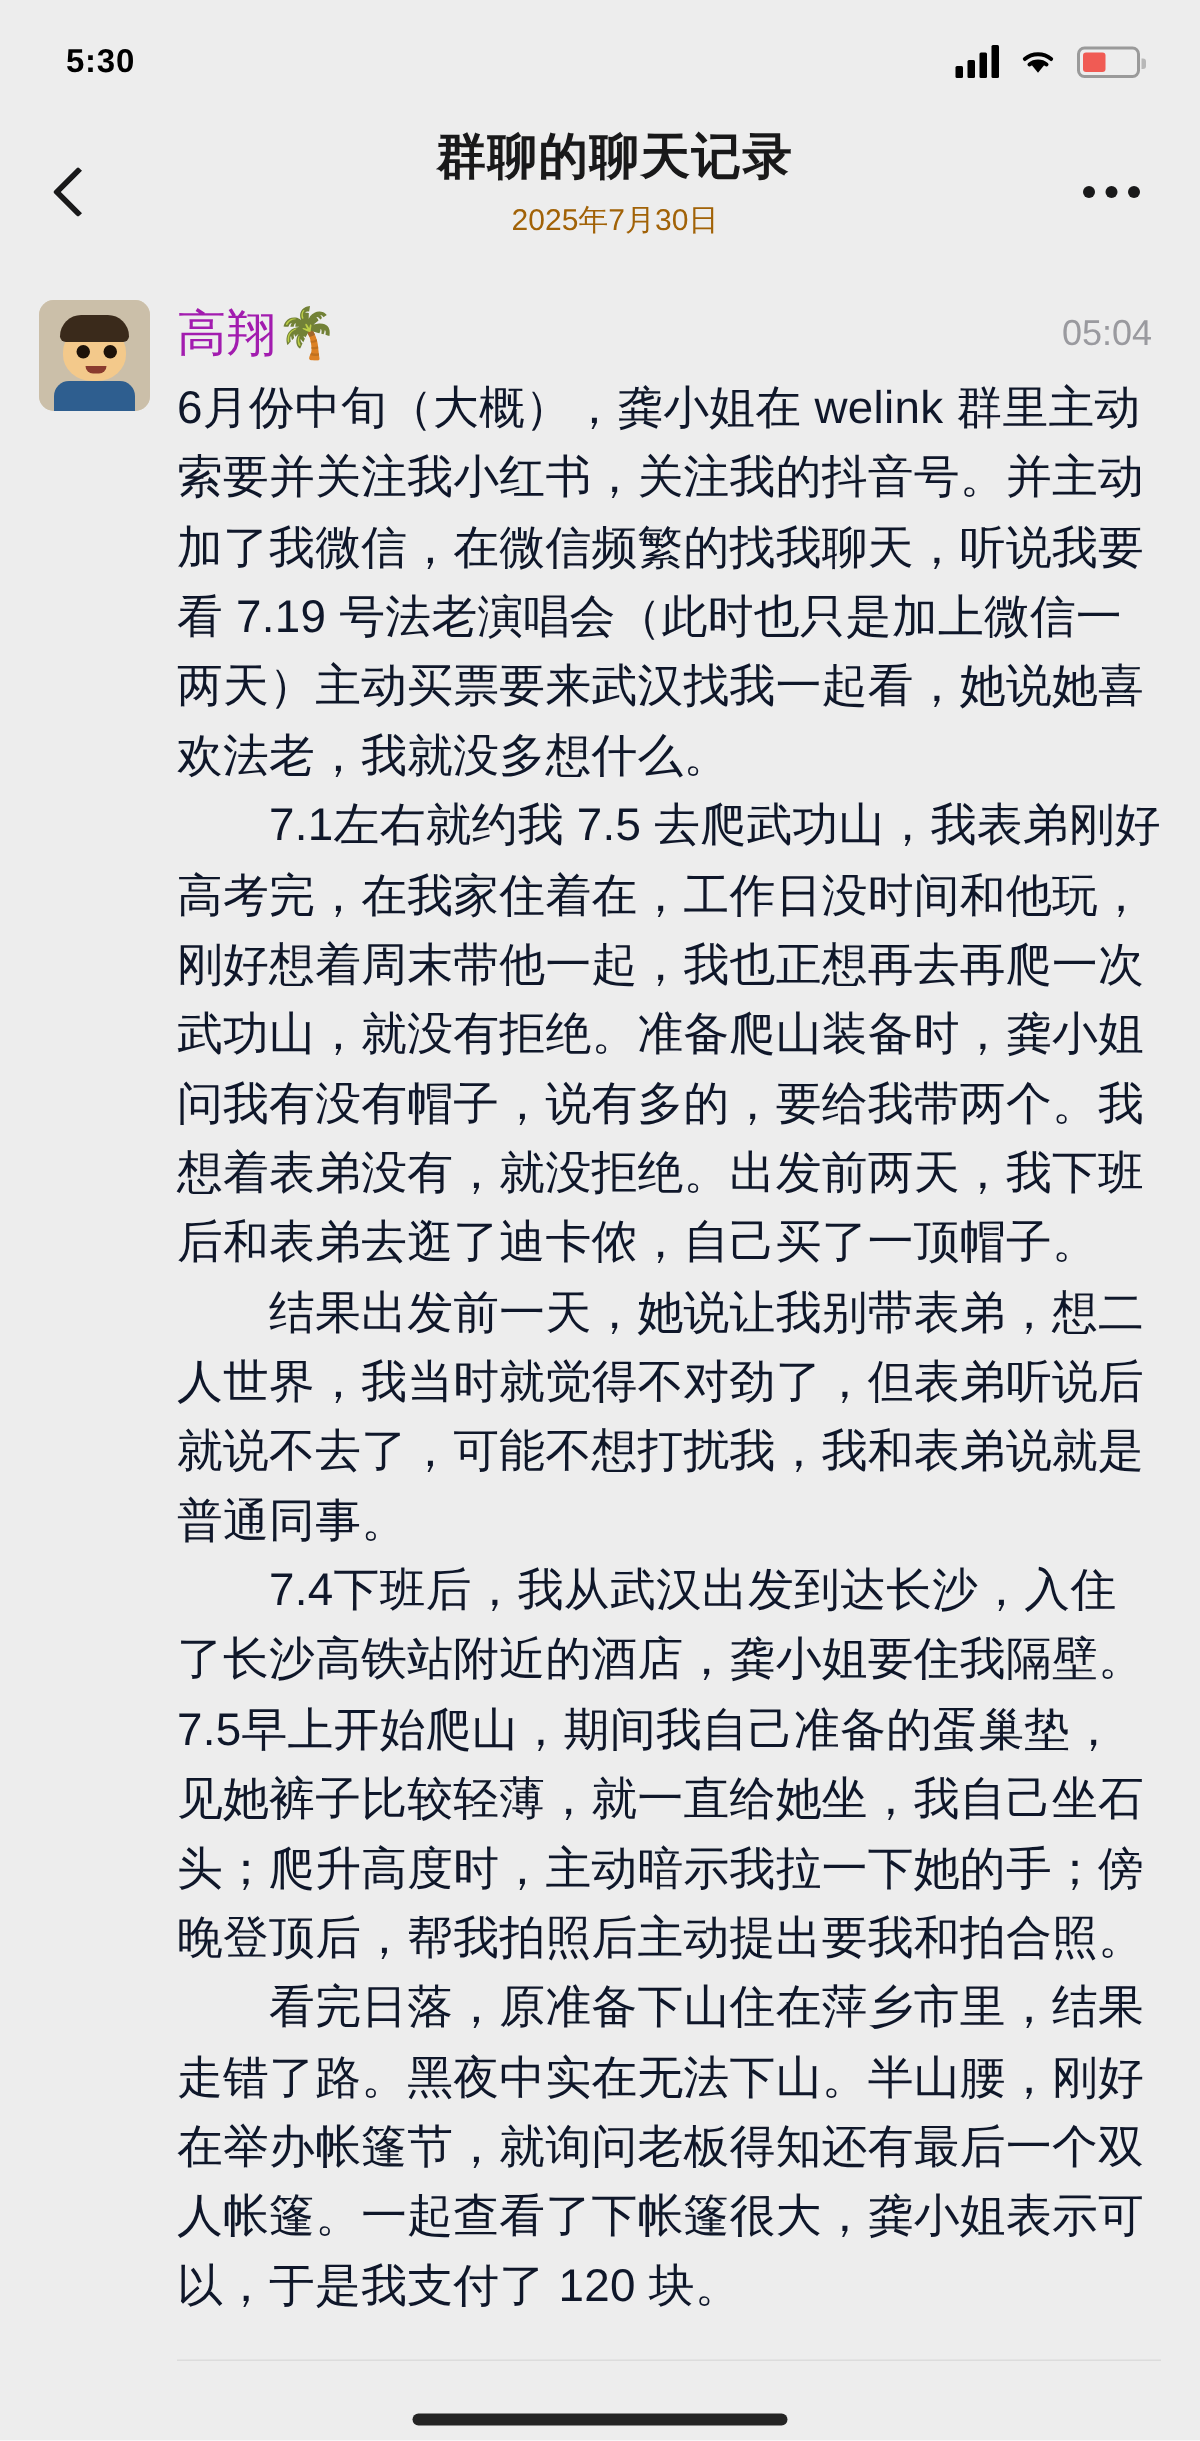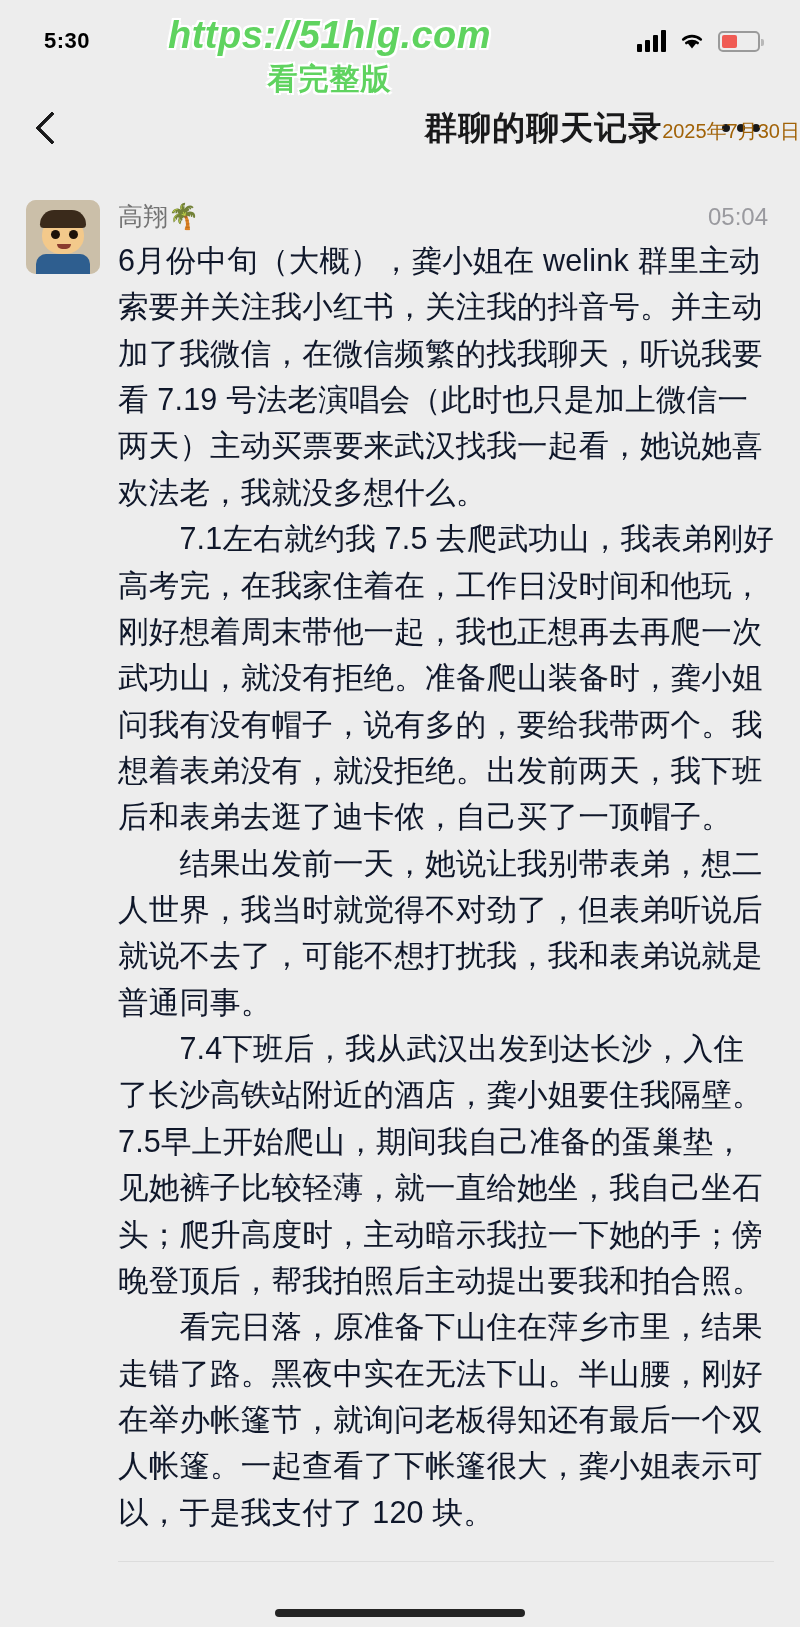--- a/index.html
+++ b/index.html
@@ -135,22 +135,23 @@
     border-left: 4px solid #19191a;
     border-bottom: 4px solid #19191a;
     transform: rotate(45deg);
     border-radius: 2px;
   }
   .nav-center {
     position: absolute;
     left: 0; right: 0;
     top: 0; bottom: 0;
     display: flex;
-    align-items: center;
-    justify-content: flex-end;
+    flex-direction: column;
+    align-items: center;
+    justify-content: flex-start;
     pointer-events: none;
     padding-left: 20px;
   }
   .nav-title {
     font-size: 33px;
     font-weight: bold;
     color: #19191a;
     letter-spacing: 1px;
   }
   .nav-subtitle {
@@ -202,22 +203,22 @@
     min-width: 0;
   }
   .msg-head {
     display: flex;
     align-items: center;
     justify-content: space-between;
     margin-bottom: 4px;
     padding-right: 6px;
   }
   .sender-name {
-    font-size: 25px;
-    color: #737373;
+    font-size: 33px;
+    color: #a21caf;
   }
   .msg-time {
     font-size: 24px;
     color: #9a9a9f;
   }
   .msg-text {
     font-size: 30.5px;
     line-height: 1.52;
     color: #0f172a;
     white-space: pre-wrap;
@@ -280,24 +281,20 @@
         <i></i>
     </div>
     <svg class="wifi-icon" viewBox="0 0 28 22">
       <path d="M14 18.5 l4.2 -5.2 a6.6 6.6 0 0 0 -8.4 0 z" fill="#000"></path>
       <path d="M5.2 9.4 a13.5 13.5 0 0 1 17.6 0" stroke="#000" stroke-width="2.6" fill="none" stroke-linecap="round"></path>
       <path d="M8.3 13 a9 9 0 0 1 11.4 0" stroke="#000" stroke-width="2.6" fill="none" stroke-linecap="round"></path>
     </svg>
     <div class="battery">
       <div class="battery-fill"></div>
     </div>
-  </div>
-  <div class="watermark">
-    <div class="wm-url">https://51hlg.com</div>
-    <div class="wm-sub">看完整版</div>
   </div>
 </div>
 
 <div class="nav-bar">
   <div class="back-btn">
     <div class="back-chevron"></div>
   </div>
   <div class="nav-center">
     <div class="nav-title">群聊的聊天记录</div>
     <div class="nav-subtitle">2025年7月30日</div>

